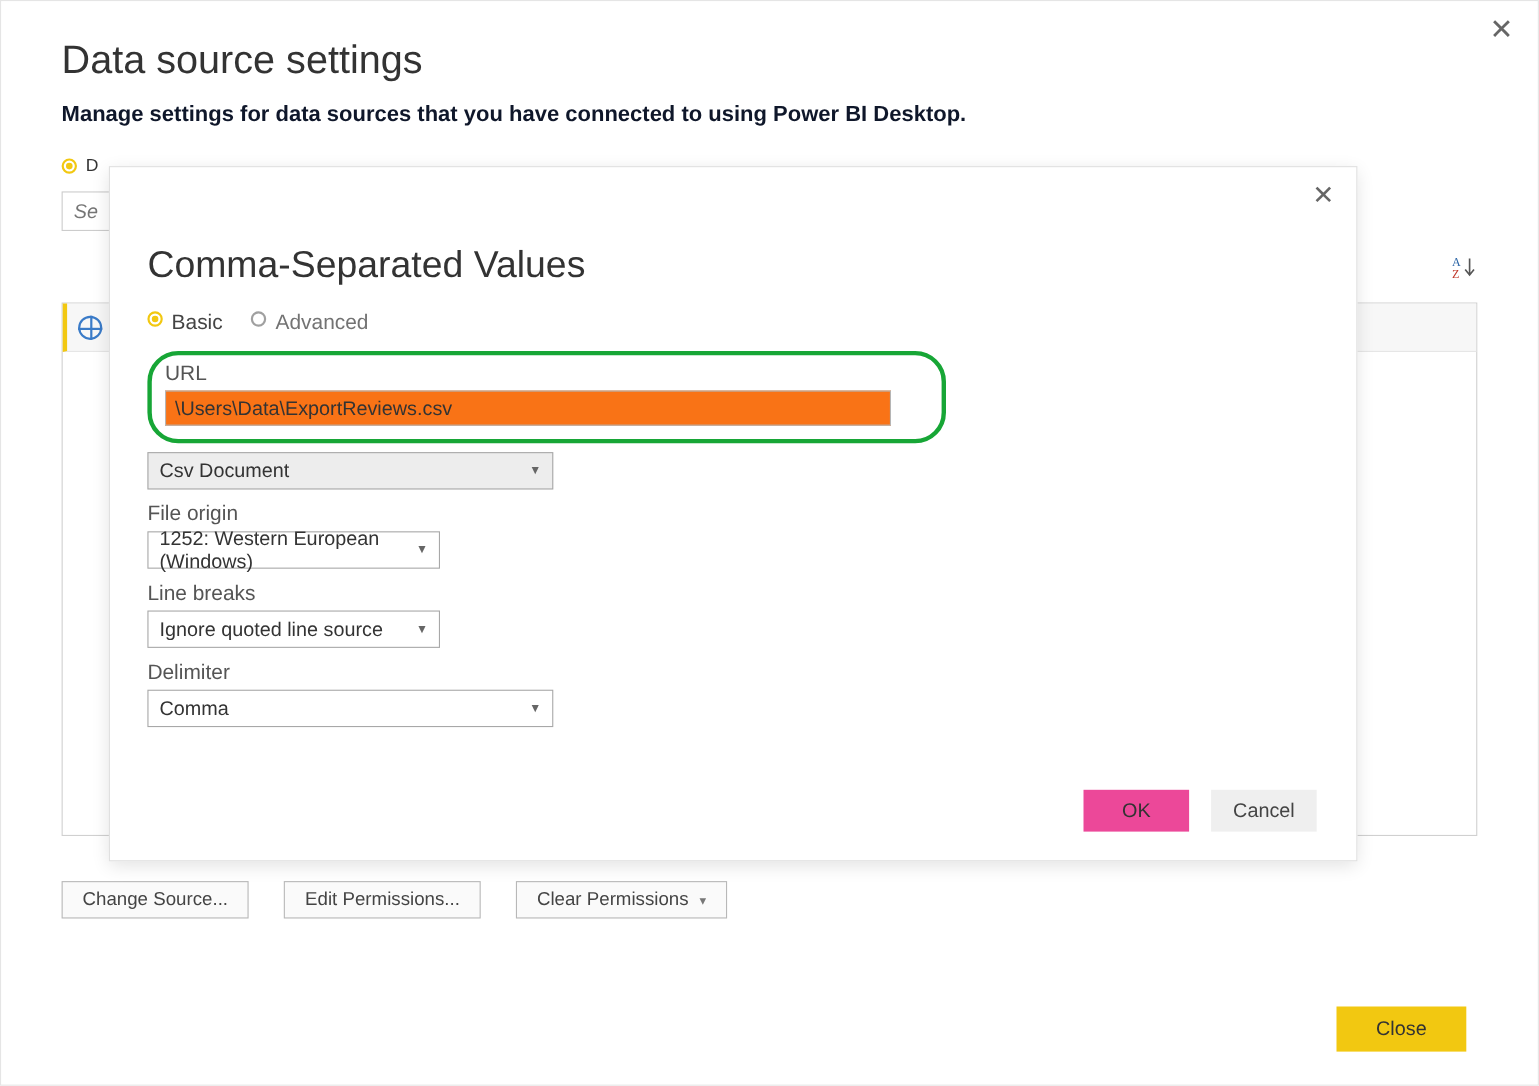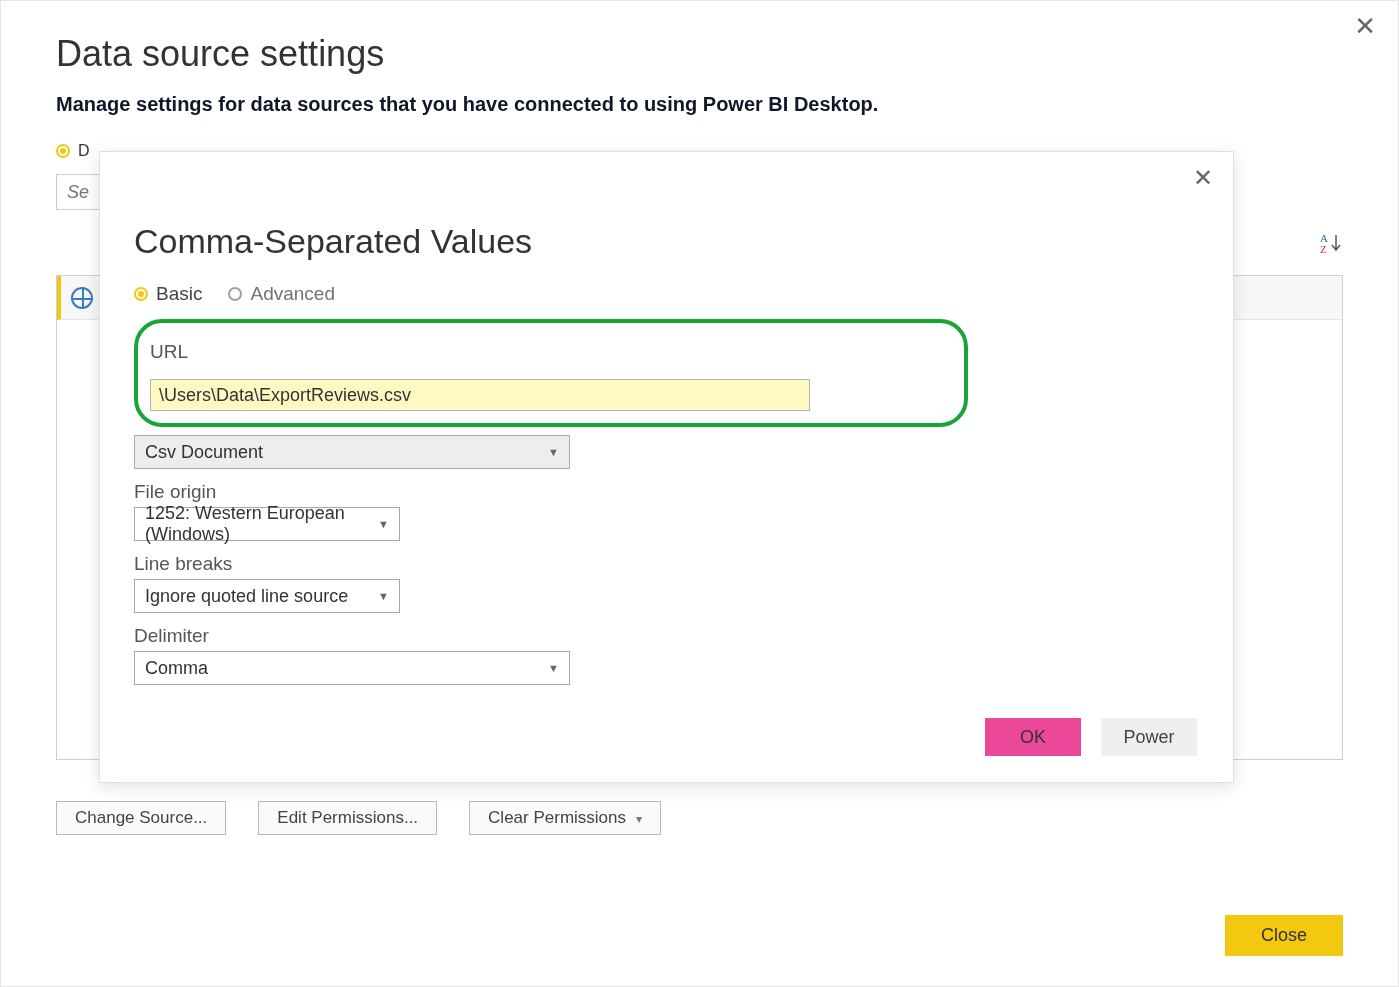--- a/index.html
+++ b/index.html
@@ -91,21 +91,21 @@
     background: #fafafa;
     padding: 6px 18px;
     font-size: 17px;
     color: #444;
   }
   .bg-btn.dropdown::after {
     content: "▾"; color:#777; font-size:12px; margin-left:10px; vertical-align:middle;
   }
   .bg-close-btn {
     position: absolute;
-    right: 55px; bottom: 30px;
+    right: 65px; bottom: 30px;
     background: #f2c811;
     border: none;
     padding: 10px 36px;
     font-size: 18px;
     color: #333;
   }
 
   
   .modal {
     position: absolute;
@@ -124,53 +124,52 @@
     line-height:1;
   }
   .modal-title {
     font-size: 34px;
     font-weight: 300;
     color: #333;
     margin-bottom: 22px;
     margin-top: 36px;
   }
   .mode-row { display:flex; gap: 26px; align-items:center; margin-bottom: 14px; font-size:19px; color:#444;}
-  .mode-item { display:flex; align-items:center; gap:8px; cursor:pointer; }
+  .mode-item { display:flex; align-items:flex-start; gap:8px; cursor:pointer; }
   .mode-item.off { color:#737373; }
 
   .highlight {
     border: 4px solid #17a636;
     border-radius: 28px;
-    padding: 18px 12px 12px 12px;
+    padding: 6px 12px 12px 12px;
     margin-bottom: 8px;
-    width: 834px;
+    width: 726px;
   }
   .field { margin-bottom: 12px; }
   .field-label { font-size: 19px; color:#555; margin-bottom: 4px; }
   .text-input {
     width: 660px; height: 32px;
     border: 1px solid #b5b5b5;
     padding: 3px 8px;
     font-size: 18px;
     color: #333;
-    background:#fef9c3;
-    margin-top:12px;
+    background:#f97316;
   }
   .select {
     height: 34px;
     border: 1px solid #a8a8a8;
     background: #fff;
     display:flex; align-items:center; justify-content:space-between;
     padding: 0 10px;
     font-size: 18px;
     color: #333;
   }
   .select.gray { background: #ededed; }
   .select .caret { font-size: 11px; color:#666; }
-  .w380 { width: 436px; }
+  .w380 { width: 369px; }
   .w266 { width: 266px; }
 
   .modal-footer {
     position:absolute;
     right: 36px; bottom: 26px;
     display:flex; gap: 20px;
   }
   .btn-ok {
     background:#ec4899; border:none;
     width: 96px; height: 38px; font-size:18px; color:#333;
@@ -268,15 +267,15 @@
   <div class="field">
     <div class="field-label">Delimiter</div>
     <div class="select w380">
       <span>Comma</span>
       <span class="caret">▼</span>
     </div>
   </div>
 
   <div class="modal-footer">
     <button class="btn-ok">OK</button>
-    <button class="btn-cancel">Power</button>
+    <button class="btn-cancel">Cancel</button>
   </div>
 </div>
 
 </body></html>

